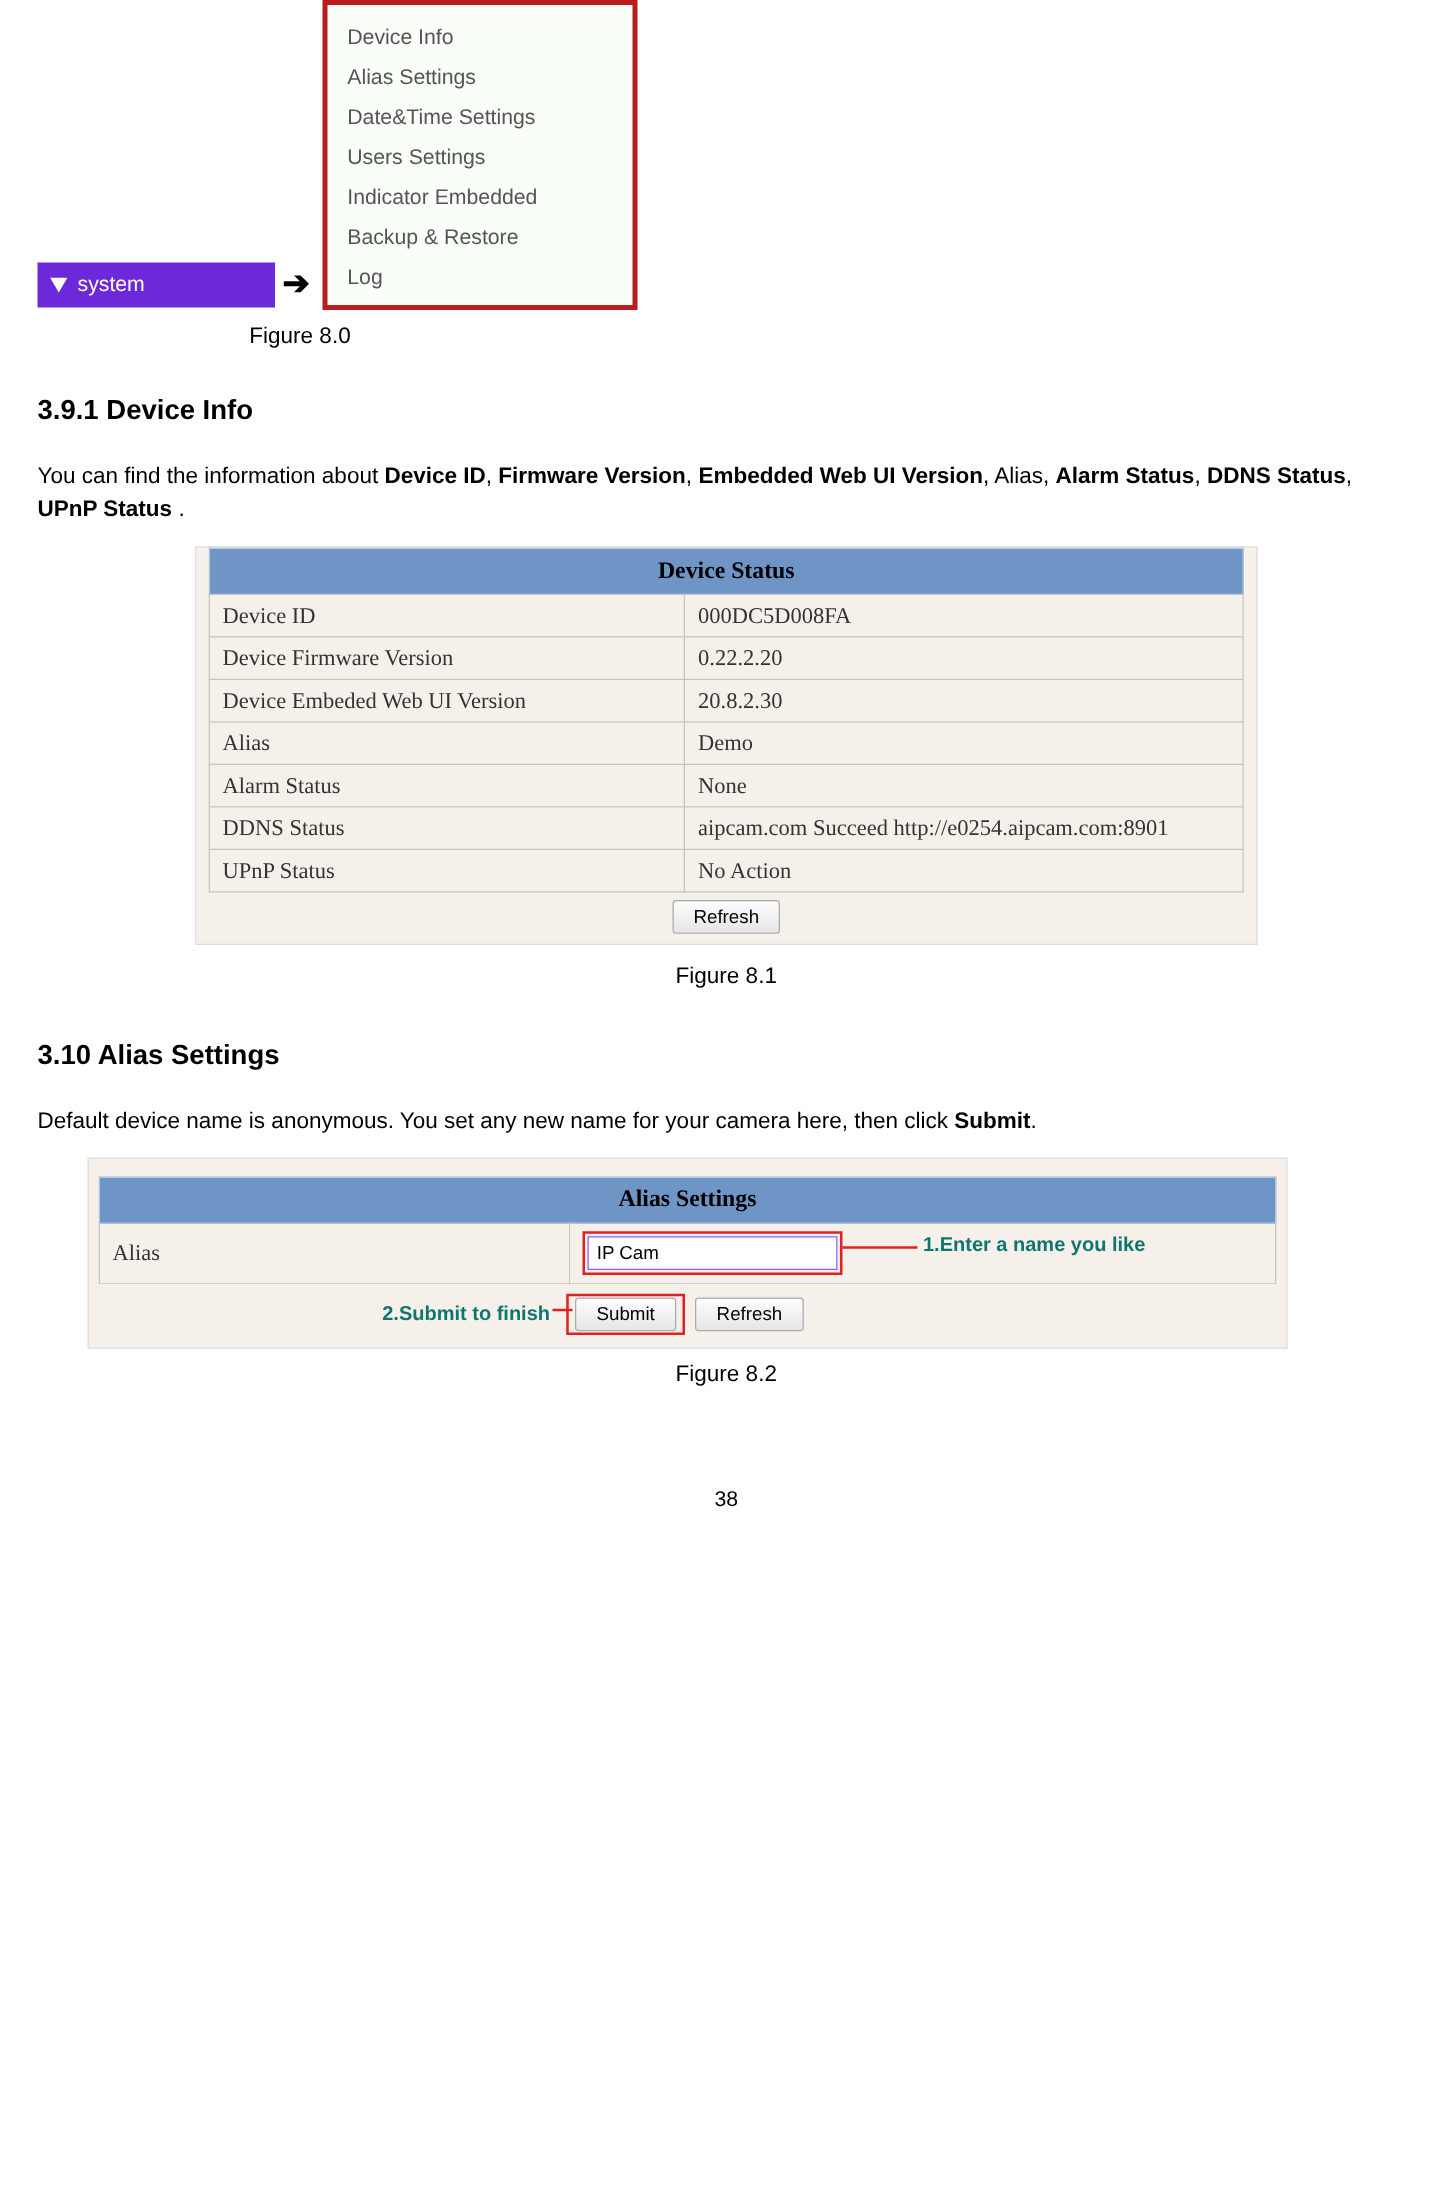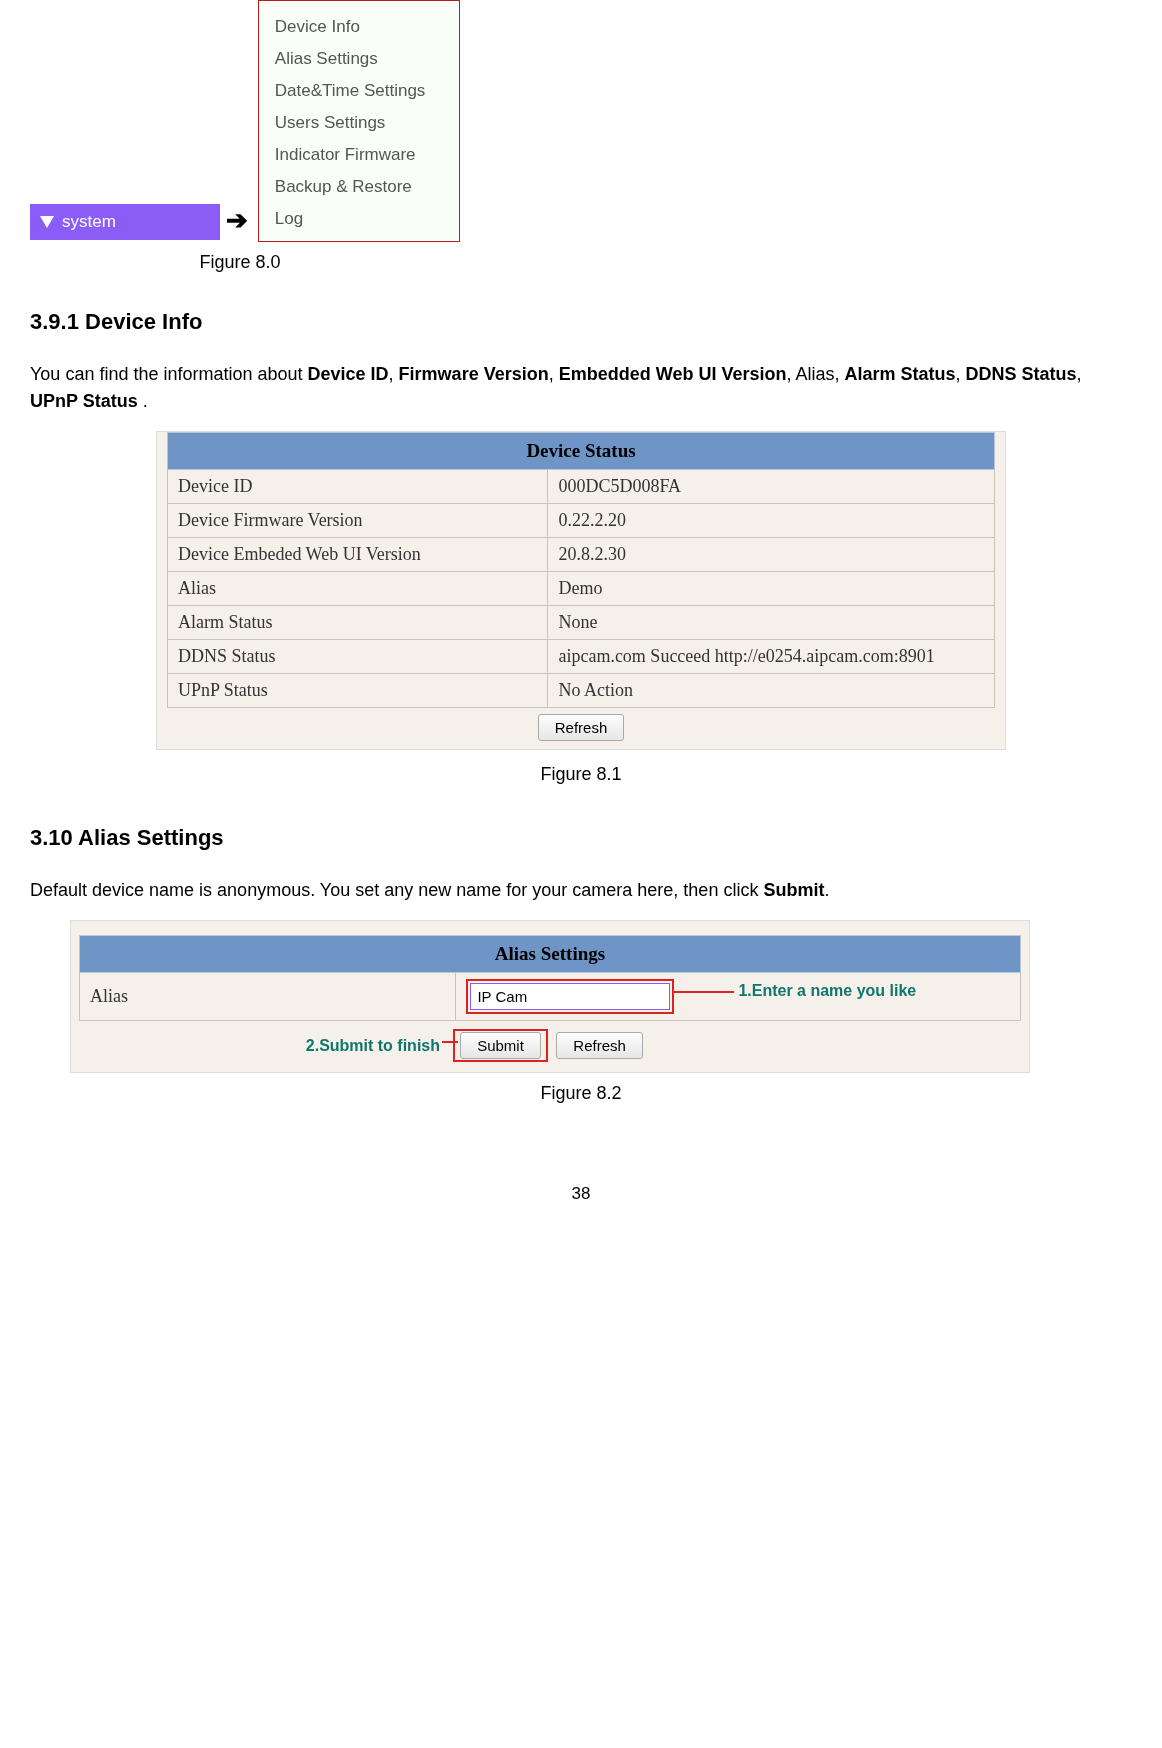--- a/index.html
+++ b/index.html
@@ -21,21 +21,21 @@
     padding: 2px 0 6px 0;
     border-bottom: 2px solid #000;
     margin-bottom: 18px;
   }
   .fig80-wrap {
     display: flex;
     align-items: flex-end;
     margin-bottom: 6px;
   }
   .system-btn {
-    background: #8b5cf6;
+    background: #6d28d9;
     color: #fff;
     font-size: 17px;
     height: 36px;
     width: 190px;
     display: flex;
     align-items: center;
     padding-left: 10px;
     gap: 8px;
     margin-bottom: 2px;
   }
@@ -44,22 +44,22 @@
   }
   .system-btn .tri svg { display:block; }
   .fig80-arrow {
     font-size: 26px;
     font-weight: bold;
     margin-left: 6px;
     margin-bottom: 6px;
   }
   .menu-panel {
     background: #fafef9;
-    border: 1px solid #b91c1c;
-    width: 202px;
+    border: 4px solid #b91c1c;
+    width: 252px;
     padding: 10px 0 6px 16px;
     color: #555;
     font-size: 17px;
     line-height: 32px;
     margin-left: 10px;
   }
   .fig-caption {
     text-align: center;
     font-size: 18px;
     margin-top: 8px;
@@ -207,21 +207,21 @@
         </span>
         <span>system</span>
       </div>
     </div>
     <div class="fig80-arrow">➔</div>
     <div class="menu-panel">
       <div>Device Info</div>
       <div>Alias Settings</div>
       <div>Date&amp;Time Settings</div>
       <div>Users Settings</div>
-      <div>Indicator Firmware</div>
+      <div>Indicator Embedded</div>
       <div>Backup &amp; Restore</div>
       <div>Log</div>
     </div>
   </div>
   <div class="fig80-caption">Figure 8.0</div>
 
   <h2 class="section">3.9.1 Device Info</h2>
   <p class="body">
     <span>You can find the information about </span><b>Device ID</b><span>, </span><b>Firmware Version</b><span>, </span><b>Embedded Web UI Version</b><span>, Alias, </span><b>Alarm Status</b><span>, </span><b>DDNS Status</b><span>, </span><b>UPnP Status</b><span> .</span>
   </p>

